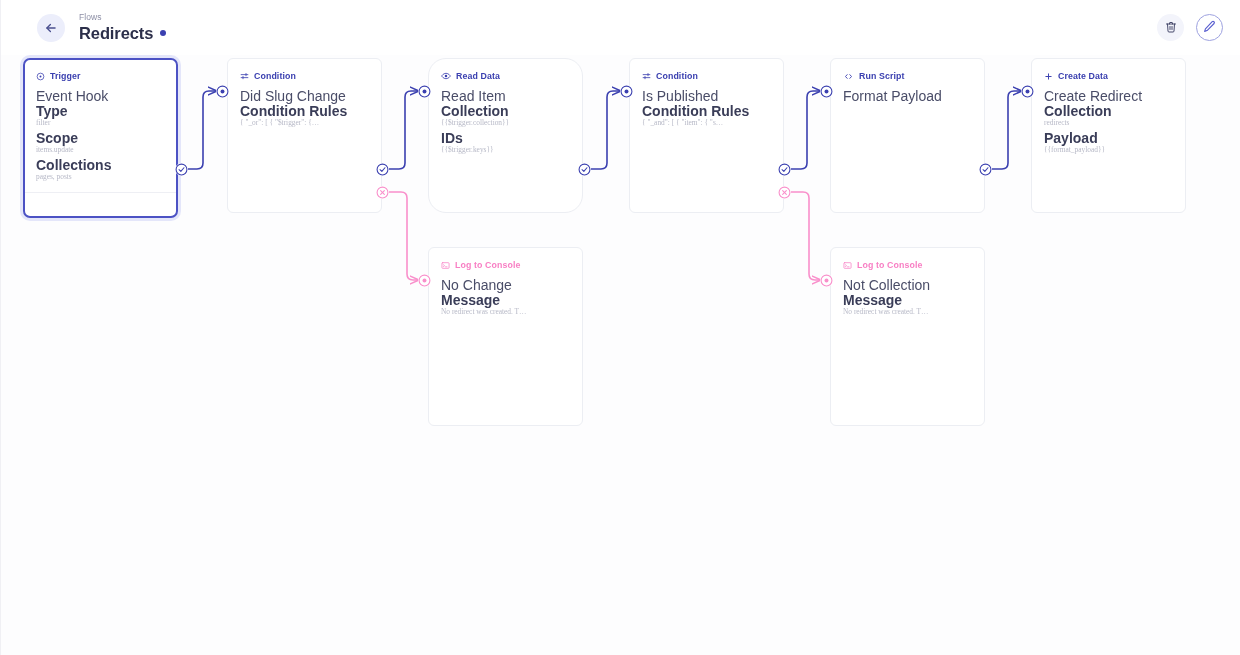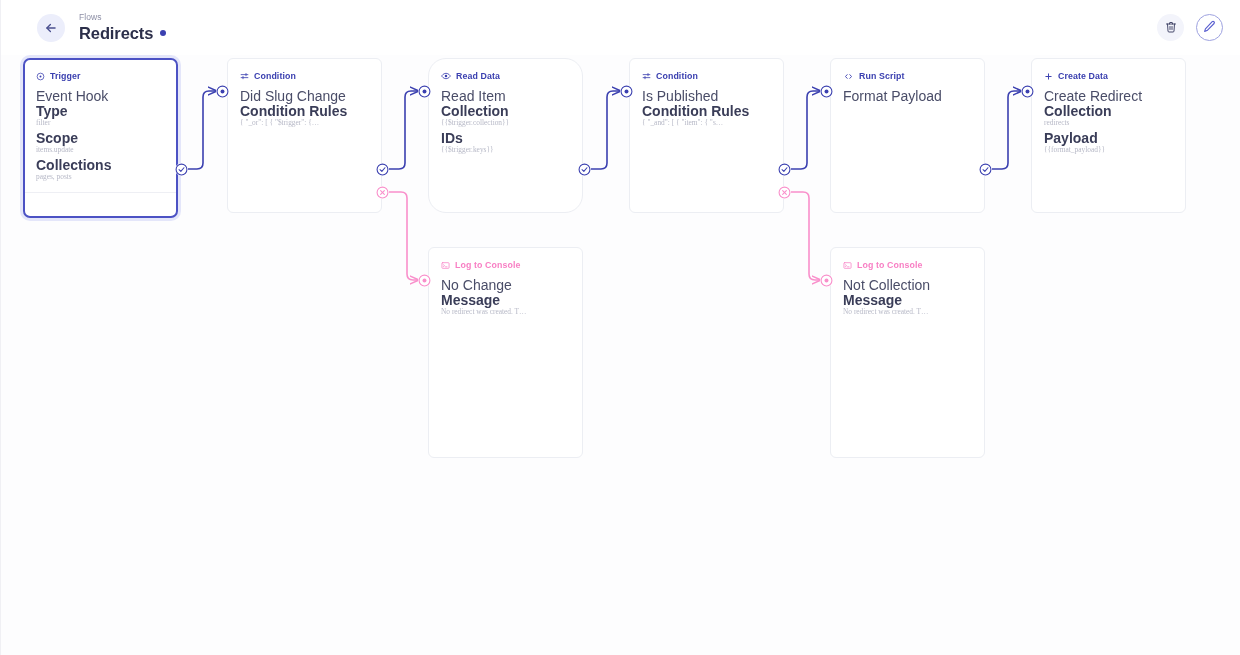--- a/index.html
+++ b/index.html
@@ -109,21 +109,21 @@
   .node-status {
     display: flex; align-items: center; gap: 6px;
     padding: 8px 0 10px 1px;
     font-size: 7.8px; color: #4a4d68;
   }
   .status-dot { width: 5px; height: 5px; border-radius: 50%; background: #3b40b0; }
 
   
   .h-trigger { height: 160px; }
   .h-std { height: 155px; }
-  .h-log { height: 211px; }
+  .h-log { height: 179px; }
 
   
   .port {
     position: absolute; width: 13px; height: 13px; border-radius: 50%;
     background: #ffffff; display: flex; align-items: center; justify-content: center;
     z-index: 5;
   }
   .port svg { display: block; }
 </style>
 </head>

